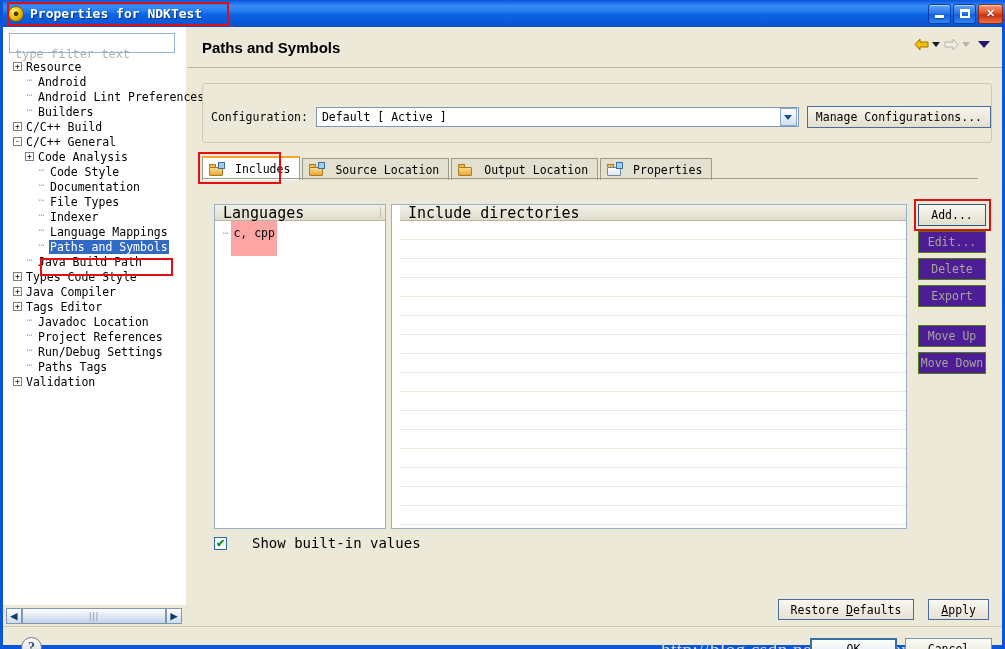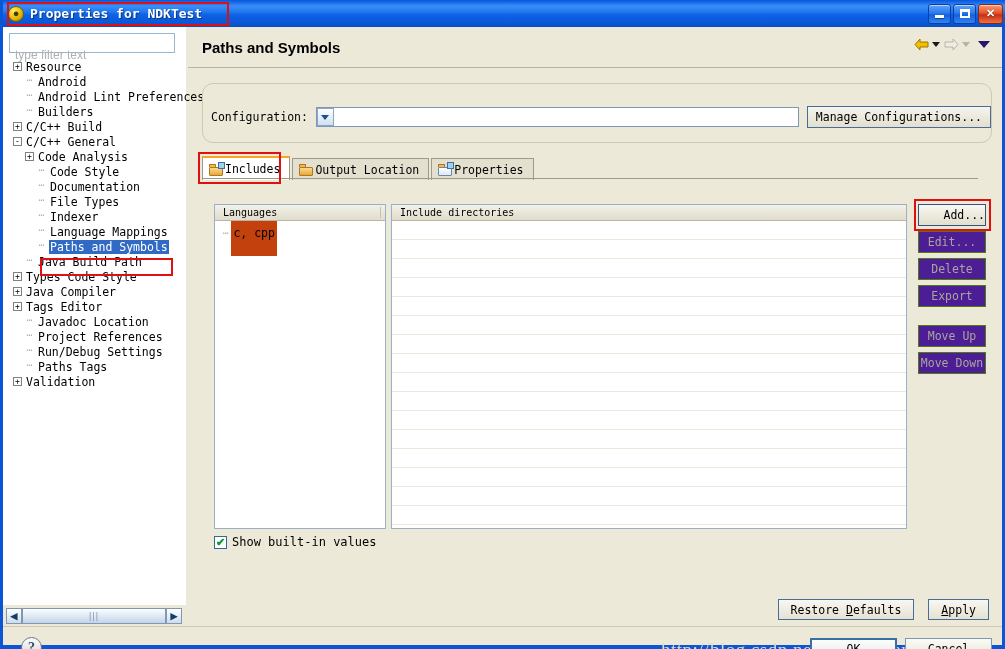--- a/index.html
+++ b/index.html
@@ -62,21 +62,21 @@
   
   #left-panel {
     position:absolute; left:0; top:0; width:184px; height:578px;
     background:#fff; border-right:1px solid #ece9d8;
   }
   #filter-box {
     margin:6px 5px 0 6px; height:20px; width:166px;
     border:1px solid #96b7d4; background:#fff;
     display:flex; align-items:center; padding:0 5px;
   }
-  #filter-text { color:#b0b0b0; font-family:Liberation Sans, sans-serif; font-size:12px;margin-top:24px; }
+  #filter-text { color:#b0b0b0; font-family:Liberation Mono, monospace; font-size:12px;margin-top:24px; }
   #tree { margin-top:6px; padding-left:4px; position:relative; }
   .tnode {
     display:flex; align-items:center; height:15px;
     font-family:"DejaVu Sans Mono", monospace; font-size:11.5px; color:#000;
     white-space:nowrap; position:relative;
   }
   .tog {
     width:9px; height:9px; border:1px solid #808080; background:#fff;
     font-size:8px; line-height:7px; text-align:center; color:#000;
     font-family:"DejaVu Sans Mono", monospace; flex:none; margin-right:3px;
@@ -121,21 +121,21 @@
     position:absolute; right:12px; top:11px; display:flex; align-items:center; gap:4px;
   }
   .arrow-wrap { display:flex; align-items:center; gap:3px; }
   .tiny-caret { width:0;height:0;border-left:4px solid transparent;border-right:4px solid transparent;border-top:5px solid #1a1a1a; }
   .tiny-caret.dim { border-top-color:#b6b2a4; }
   .big-caret { width:0;height:0;border-left:6px solid transparent;border-right:6px solid transparent;border-top:7px solid #26156e; margin-left:4px; }
   #title-rule { position:absolute; left:0; top:40px; width:814px; height:1px; background:#b9b39f; }
 
   #config-group {
     position:absolute; left:14px; top:56px; width:790px; height:60px;
-    border:1px solid #cfc9b4; border-radius:11px;
+    border:1px solid #cfc9b4; border-radius:3px;
   }
   #config-row { display:flex; align-items:center; padding:22px 0 0 8px; }
   #config-label { font-family:"DejaVu Sans Mono", monospace; font-size:11.5px; color:#000; margin-right:8px; }
   #config-combo {
     width:522px; height:20px; border:1px solid #7d97b5; background:#fff;
     display:flex; align-items:center; position:relative;
   }
   #config-value {
     flex:1; padding-left:5px; font-family:"DejaVu Sans Mono", monospace;
     font-size:11.5px; color:#000; white-space:nowrap;
@@ -149,84 +149,83 @@
   #manage-btn {
     margin-left:8px; height:22px; padding:0 8px;
     border:1px solid #4a6c9b; background:linear-gradient(to bottom,#f6f5ee,#e2dfcd);
     font-family:"DejaVu Sans Mono", monospace; font-size:11.5px; color:#000;
     display:flex; align-items:center; white-space:nowrap;
   }
 
   
   #tabs { position:absolute; left:14px; top:129px; display:flex; align-items:flex-end; }
   .tab {
-    height:22px; padding:0 9px 0 6px; display:flex; align-items:center; gap:1px;
+    height:22px; padding:0 9px 0 6px; display:flex; align-items:center; gap:11px;
     border:1px solid #9e9a89; border-bottom:none; background:#e3e0cf;
     font-family:"DejaVu Sans Mono", monospace; font-size:11.5px; color:#000;
     white-space:nowrap; margin-right:2px;
   }
   .tab.active { background:#fff; border-top:2px solid #f5a623; height:24px; }
   #includes-highlight {
     position:absolute; left:10px; top:125px; width:83px; height:32px;
     border:2px solid #e01010; pointer-events:none;
   }
   #tab-underline { position:absolute; left:14px; top:151px; width:776px; height:1px; background:#9e9a89; }
 
   
   #languages-panel {
     position:absolute; left:26px; top:177px; width:172px; height:325px;
     border:1px solid #98b0c8; background:#fff;
   }
   #includes-panel {
     position:absolute; left:203px; top:177px; width:516px; height:325px;
-    border:1px solid #98b0c8; background:#fff;
+    border:1px solid #98b0c8; background:#fff;padding-left:8px;
   }
   .list-header {
     height:16px; background:linear-gradient(to bottom,#f3f1e7,#e0ddcc);
     border-bottom:1px solid #b9b39f;
     display:flex; align-items:center; padding-left:8px;
-    font-family:"DejaVu Sans Mono", monospace; font-size:10px; color:#000;
+    font-family:"DejaVu Sans Mono", monospace; font-size:15px; color:#000;
     position:relative;
   }
   .list-header .hsep { position:absolute; right:4px; top:2px; bottom:2px; width:1px; background:#c5c0ad; }
   #lang-item {
     display:flex; align-items:center; height:15px; margin-top:4px; padding-left:8px;
     font-family:"DejaVu Sans Mono", monospace; font-size:11.5px;
   }
   #lang-item .dots { color:#b0b0b0; font-size:9px; margin-right:3px; }
-  #lang-item .lbl { background:#c2410c; padding:16px 2px; }
+  #lang-item .lbl { background:#fca5a5; padding:16px 2px; }
   .erow { height:19px; border-bottom:1px solid #ebe8dc; }
 
   
   #side-buttons { position:absolute; left:730px; top:177px; width:70px; }
   .sbtn {
     width:68px; height:22px; margin-bottom:5px;
     border:1px solid #4d7c0f; background:#4c1d95;
     font-family:"DejaVu Sans Mono", monospace; font-size:11.5px; color:#aaa69a;
     display:flex; align-items:center; justify-content:center;
   }
   .sbtn.enabled {
     border:1px solid #30557f; color:#000;
     background:linear-gradient(to bottom,#f8f7f1,#e2dfcd);
-    justify-content:flex-end;
   }
   .sbtn.gap { margin-top:18px; }
   #add-highlight {
     position:absolute; left:726px; top:172px; width:77px; height:32px;
     border:2px solid #e01010; pointer-events:none;
   }
 
   
   #builtin-row { position:absolute; left:26px; top:508px; display:flex; align-items:center; gap:5px; }
   .checkbox {
     width:13px; height:13px; border:1px solid #2d6a9f; background:#fff;
     display:flex; align-items:center; justify-content:center;
     color:#0a9a28; font-size:11px; font-weight:bold; line-height:1;
   }
-  #builtin-label { font-family:"DejaVu Sans Mono", monospace; font-size:12px; color:#000; }
+  #builtin-label { font-family:"DejaVu Sans Mono", monospace; font-size:14px; color:#000;margin-left:20px; }
   #settings-btns { position:absolute; left:26px; top:529px; display:flex; gap:14px; }
   .wide-btn {
     height:22px; padding:0 9px; display:flex; align-items:center; gap:6px;
     border:1px solid #4a6c9b; background:linear-gradient(to bottom,#f8f7f1,#e2dfcd);
     font-family:"DejaVu Sans Mono", monospace; font-size:11.5px; color:#000; white-space:nowrap;
   }
 
   
   #apply-row { position:absolute; right:13px; top:572px; display:flex; gap:14px; }
   .ctl-btn {
@@ -429,20 +428,21 @@
           <span class="tiny-caret dim"></span>
         </div>
         <span class="big-caret"></span>
       </div>
       <div id="title-rule"></div>
 
       <div id="config-group">
         <div id="config-row">
           <span id="config-label">Configuration:</span>
           <div id="config-combo">
+            <span id="config-value">Default  [ Active ]</span>
             <span id="config-caret-btn">
                 <span class="blue-caret"></span>
               </span>
           </div>
           <div id="manage-btn">
             <span>Manage Configurations...</span>
           </div>
         </div>
       </div>
 
@@ -452,20 +452,28 @@
               <span class="tab-t"></span>
               <span class="body"></span>
               <span class="badge"></span>
             </span>
             <span>Includes</span>
           </div>
           <div class="tab">
             <span class="ficon">
               <span class="tab-t"></span>
               <span class="body"></span>
+              <span class="badge"></span>
+            </span>
+            <span>Source Location</span>
+          </div>
+          <div class="tab">
+            <span class="ficon">
+              <span class="tab-t"></span>
+              <span class="body"></span>
             </span>
             <span>Output Location</span>
           </div>
           <div class="tab">
             <span class="ficon ref">
               <span class="tab-t"></span>
               <span class="body"></span>
               <span class="badge"></span>
             </span>
             <span>Properties</span>

